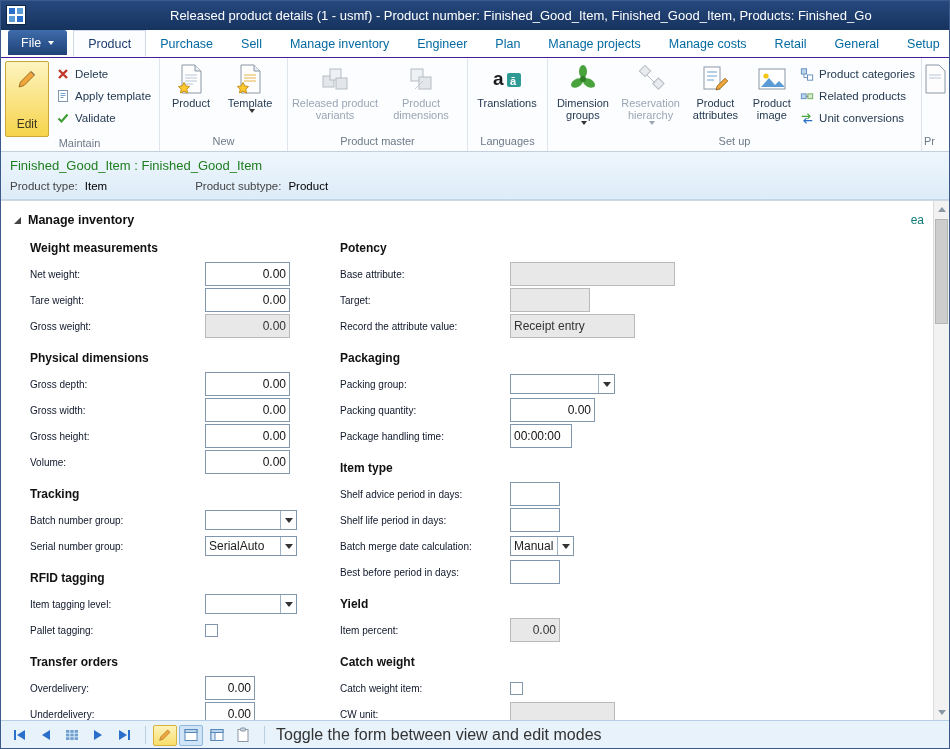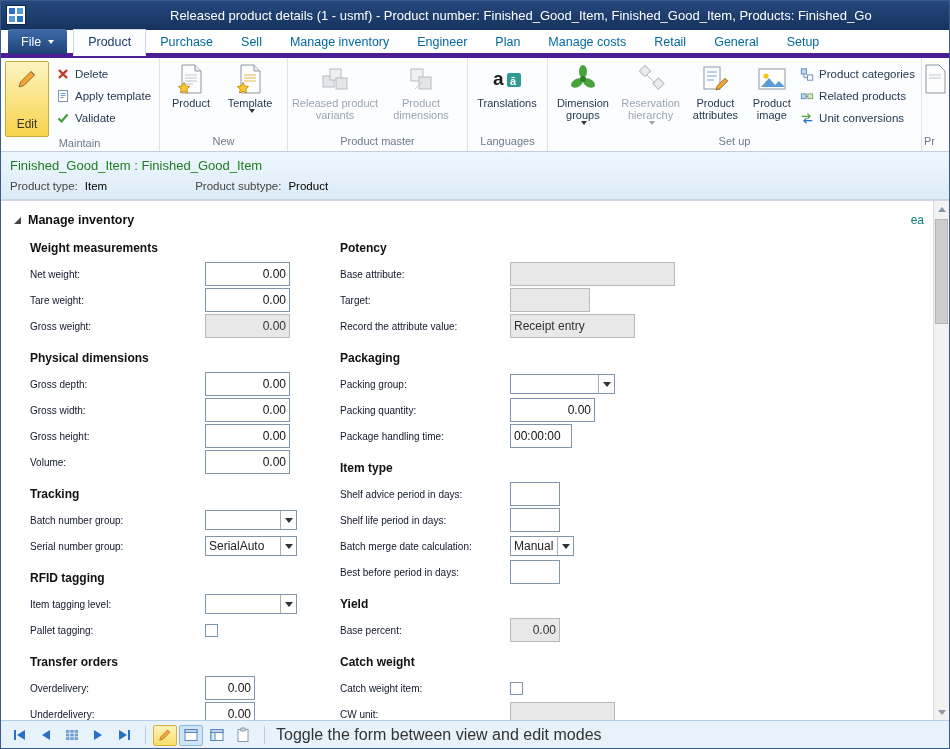--- a/index.html
+++ b/index.html
@@ -6,21 +6,21 @@
   html,body{width:950px;height:749px;overflow:hidden}
   body{font-family:"Liberation Sans",sans-serif;background:#fff;position:relative;color:#222}
   .frame{position:absolute;inset:0;border:1px solid #3a5a8c;pointer-events:none;z-index:60}
 
   
   .titlebar{position:absolute;top:0;left:0;width:950px;height:30px;background:linear-gradient(#27497f,#16335e);display:flex;align-items:center}
   .app-icon{width:20px;height:20px;margin-left:6px;z-index:2}
   .tb-title{position:absolute;left:170px;right:0;color:#fff;font-size:13px;white-space:nowrap;overflow:hidden}
 
   
-  .tabrow{position:absolute;top:30px;left:0;width:950px;height:28px;background:#fff;border-bottom:5px solid #4c1d95;display:flex;align-items:center}
+  .tabrow{position:absolute;top:30px;left:0;width:950px;height:28px;background:#fff;border-bottom:1px solid #4c1d95;display:flex;align-items:flex-start}
   .file-btn{margin:0 6px 0 8px;height:25px;padding:0 13px;background:linear-gradient(#3f6cab,#1e4277);color:#fff;font-size:12.5px;display:flex;align-items:center;gap:7px;border-radius:3px 3px 0 0;cursor:default}
   .tab{padding:0 14px;height:27px;display:flex;align-items:center;font-size:12.5px;color:#0369a1;white-space:nowrap}
   .tab.active{background:#fcfdfe;border:1px solid #cdd9e6;border-bottom:1px solid #fcfdfe;margin-bottom:-1px;color:#1e3c6f}
   .dd-arrow{display:inline-block;width:0;height:0;border-left:3.5px solid transparent;border-right:3.5px solid transparent;border-top:4px solid #333;vertical-align:middle;margin-left:3px}
   .dd-arrow.white{border-top-color:#fff;margin-left:0}
   .dd-arrow.dis{border-top-color:#9aa6b5}
 
   
   .ribbon{position:absolute;top:58px;left:0;width:950px;height:94px;background:#fcfdfe;border-bottom:1px solid #c3cfdd;display:flex;overflow:hidden}
   .rgroup{height:100%;border-right:1px solid #dde4ec;display:flex;flex-direction:column;padding:2px 2px 1px;flex:0 0 auto}
@@ -103,20 +103,21 @@
   <div class="file-btn">
     <span>File</span>
     <span class="dd-arrow white"></span>
   </div>
   <div class="tab active">Product</div>
   <div class="tab">Purchase</div>
   <div class="tab">Sell</div>
   <div class="tab">Manage inventory</div>
   <div class="tab">Engineer</div>
   <div class="tab">Plan</div>
+  <div class="tab">Manage projects</div>
   <div class="tab">Manage costs</div>
   <div class="tab">Retail</div>
   <div class="tab">General</div>
   <div class="tab">Setup</div>
 </div>
 
 <div class="ribbon">
 
   <div class="rgroup" style="width:160px">
     <div class="gcontent">
@@ -472,21 +473,21 @@
           <span class="carr"></span>
         </div>
       </div>
       <div class="frow">
         <label>Best before period in days:</label>
         <input class="inp w50" value="" style="">
       </div>
 
       <div class="subhead">Yield</div>
       <div class="frow">
-        <label>Base percent:</label>
+        <label>Item percent:</label>
         <input class="inp num w50" disabled="" value="0.00" style="">
       </div>
 
       <div class="subhead">Catch weight</div>
       <div class="frow">
         <label>Catch weight item:</label>
         <span class="chk"></span>
       </div>
       <div class="frow">
         <label>CW unit:</label>

